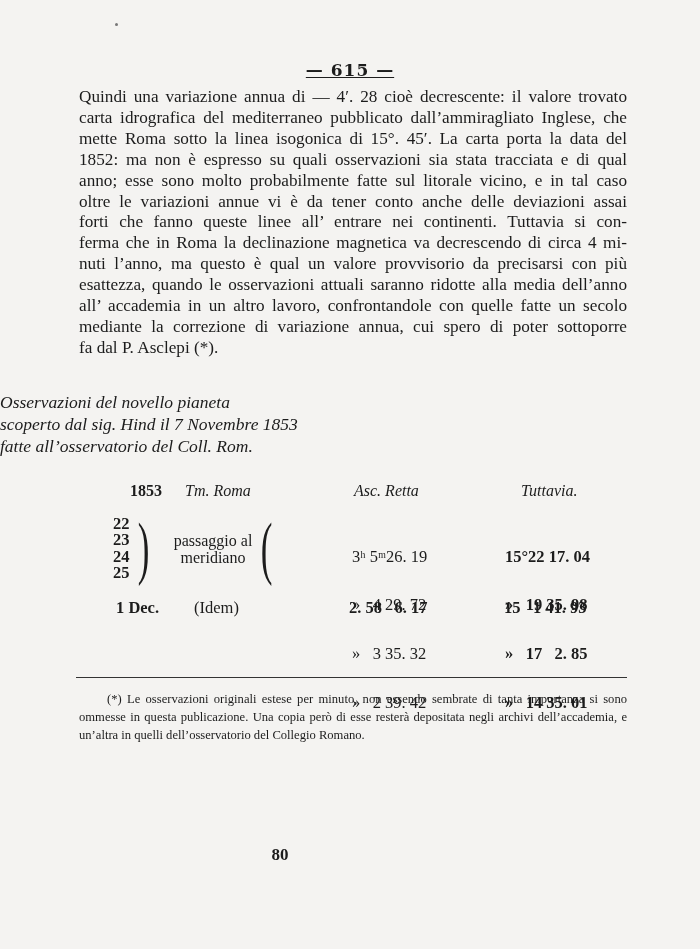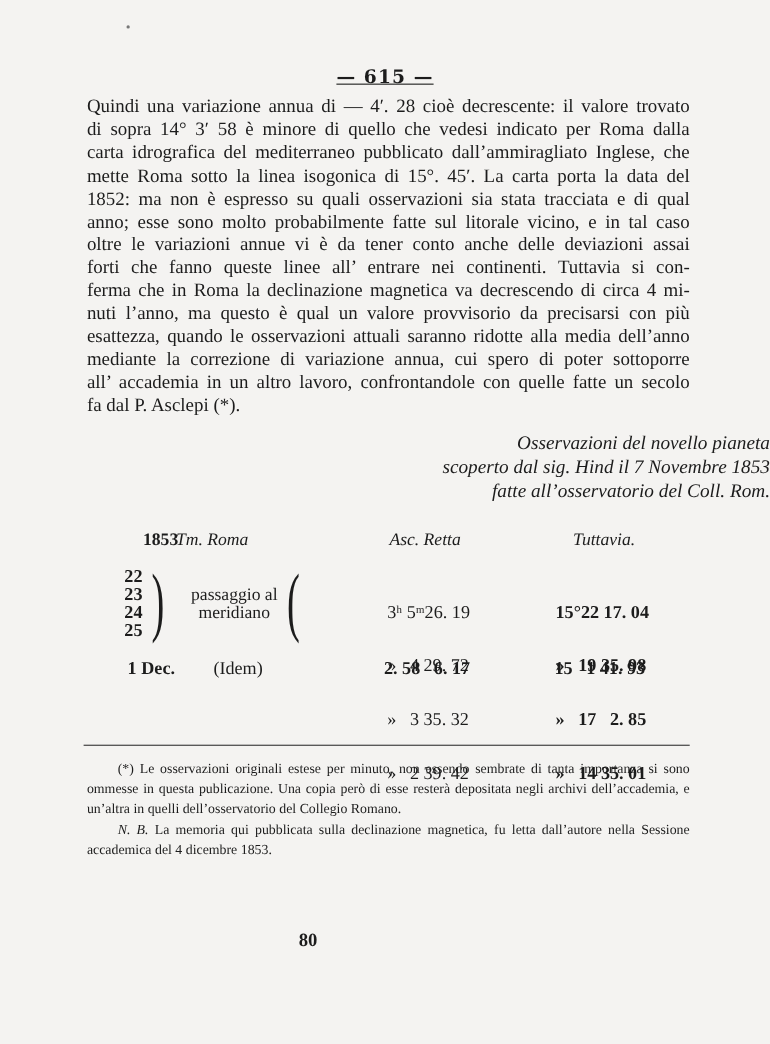--- a/index.html
+++ b/index.html
@@ -10,27 +10,27 @@
   }
   .page-num { position: absolute; top: 60px; left: 0; width: 700px; text-align: center; font-size: 17px; font-weight: bold; letter-spacing: 1px; text-decoration: underline; }
   .body-text {
     position: absolute; top: 87px; left: 79px; width: 548px;
     font-family: "Liberation Serif", serif; font-size: 17.2px; line-height: 20.9px;
     text-align: justify;
   }
   .body-text .line { display: block; text-align: justify; text-align-last: justify; white-space: nowrap; }
   .body-text .line.last { text-align-last: left; }
   .title-block {
-    position: absolute; top: 391px; left: 0; width: 700px; text-align: right;
+    position: absolute; top: 391px; left: 0; width: 700px; text-align: left;
     font-family: "Liberation Serif", serif; font-style: italic; font-size: 17.5px; line-height: 22px;
   }
   .table { position: absolute; left: 0; top: 480px; width: 700px; font-family: "Liberation Serif", serif; }
   .th { position: absolute; top: 2px; font-size: 16px; }
   .th.year { left: 130px; font-weight: bold; font-style: normal; }
-  .th.tm { left: 160px; font-style: italic; }
+  .th.tm { left: 185px; font-style: italic; }
   .th.asc { left: 354px; font-style: italic; }
   .th.dec { left: 521px; font-style: italic; }
   .days { position: absolute; left: 113px; top: 36px; font-size: 16.5px; font-weight: bold; line-height: 16.3px; }
   .brace { position: absolute; top: 37px; font-size: 70px; line-height: 62px; font-weight: 100; transform: scaleX(0.5); }
   .brace.l { left: 132px; }
   .brace.r { left: 255px; }
   .passage { position: absolute; left: 163px; top: 52px; width: 100px; text-align: center; font-size: 16px; line-height: 17px; }
   .asc-col { position: absolute; left: 352px; top: 36px; font-size: 16.5px; font-weight: normal; line-height: 16.3px; white-space: pre; }
   .dec-col { position: absolute; left: 505px; top: 36px; font-size: 16.5px; font-weight: bold; line-height: 16.3px; white-space: pre; }
   .row-extra { position: absolute; top: 118px; font-size: 16.5px; }
@@ -50,32 +50,31 @@
   .speck { position: absolute; top: 23px; left: 115px; width: 3px; height: 3px; background: #777; border-radius: 50%; }
 </style>
 </head>
 <body>
 
 <div class="speck"></div>
 <div class="page-num">— 615 —</div>
 
 <div class="body-text">
   <span class="line">Quindi una variazione annua di — 4′. 28 cioè decrescente: il valore trovato</span>
-  <span class="line">di sopra 14° 3′ 58 è minore di quello che vedesi indicato per Roma dalla</span>
   <span class="line">carta idrografica del mediterraneo pubblicato dall’ammiragliato Inglese, che</span>
   <span class="line">mette Roma sotto la linea isogonica di 15°. 45′. La carta porta la data del</span>
   <span class="line">1852: ma non è espresso su quali osservazioni sia stata tracciata e di qual</span>
   <span class="line">anno; esse sono molto probabilmente fatte sul litorale vicino, e in tal caso</span>
   <span class="line">oltre le variazioni annue vi è da tener conto anche delle deviazioni assai</span>
   <span class="line">forti che fanno queste linee all’ entrare nei continenti. Tuttavia si con-</span>
   <span class="line">ferma che in Roma la declinazione magnetica va decrescendo di circa 4 mi-</span>
   <span class="line">nuti l’anno, ma questo è qual un valore provvisorio da precisarsi con più</span>
   <span class="line">esattezza, quando le osservazioni attuali saranno ridotte alla media dell’anno</span>
+  <span class="line">all’ accademia in un altro lavoro, confrontandole con quelle fatte un secolo</span>
   <span class="line">mediante la correzione di variazione annua, cui spero di poter sottoporre</span>
-  <span class="line">all’ accademia in un altro lavoro, confrontandole con quelle fatte un secolo</span>
   <span class="line last">fa dal P. Asclepi (*).</span>
 </div>
 
 <div class="title-block">
   <div>Osservazioni del novello pianeta</div>
   <div>scoperto dal sig. Hind il 7 Novembre 1853</div>
   <div>fatte all’osservatorio del Coll. Rom.</div>
 </div>
 
 <div class="table">
@@ -113,16 +112,15 @@
   <span class="row-extra date">1 Dec.</span>
   <span class="row-extra idem">(Idem)</span>
   <span class="row-extra asc">2. 58   6. 17</span>
   <span class="row-extra dec">15   1 41. 93</span>
 </div>
 
 <div class="rule"></div>
 
 <div class="footnotes">
   <p class="ind">(*) Le osservazioni originali estese per minuto, non essendo sembrate di tanta importanza si sono ommesse in questa publicazione. Una copia però di esse resterà depositata negli archivi dell’accademia, e un’altra in quelli dell’osservatorio del Collegio Romano.</p>
-  <p class="ind"><span class="nb">N. B.</span><span> La memoria qui pubblicata sulla declinazione magnetica, fu letta dall’autore nella Sessione accademica del 4 dicembre 1853.</span></p>
 </div>
 
 <div class="sig">80</div>
 
 </body></html>

